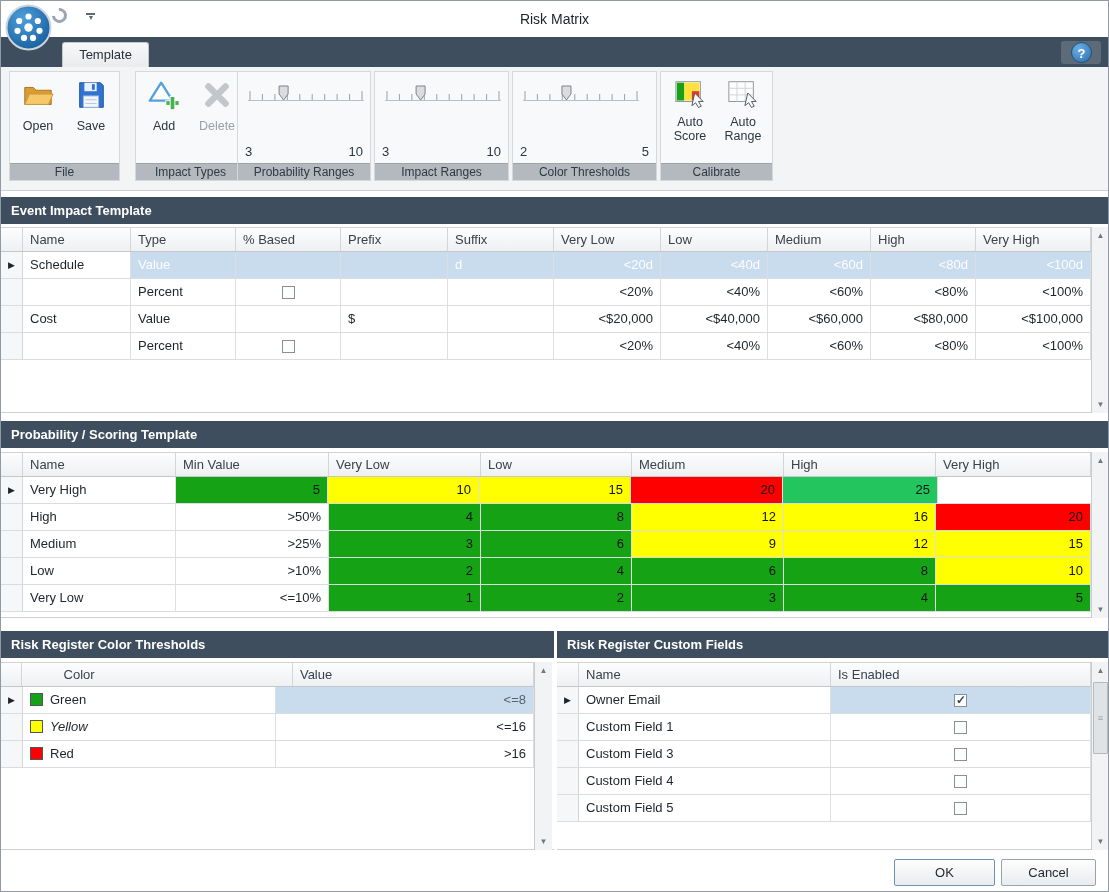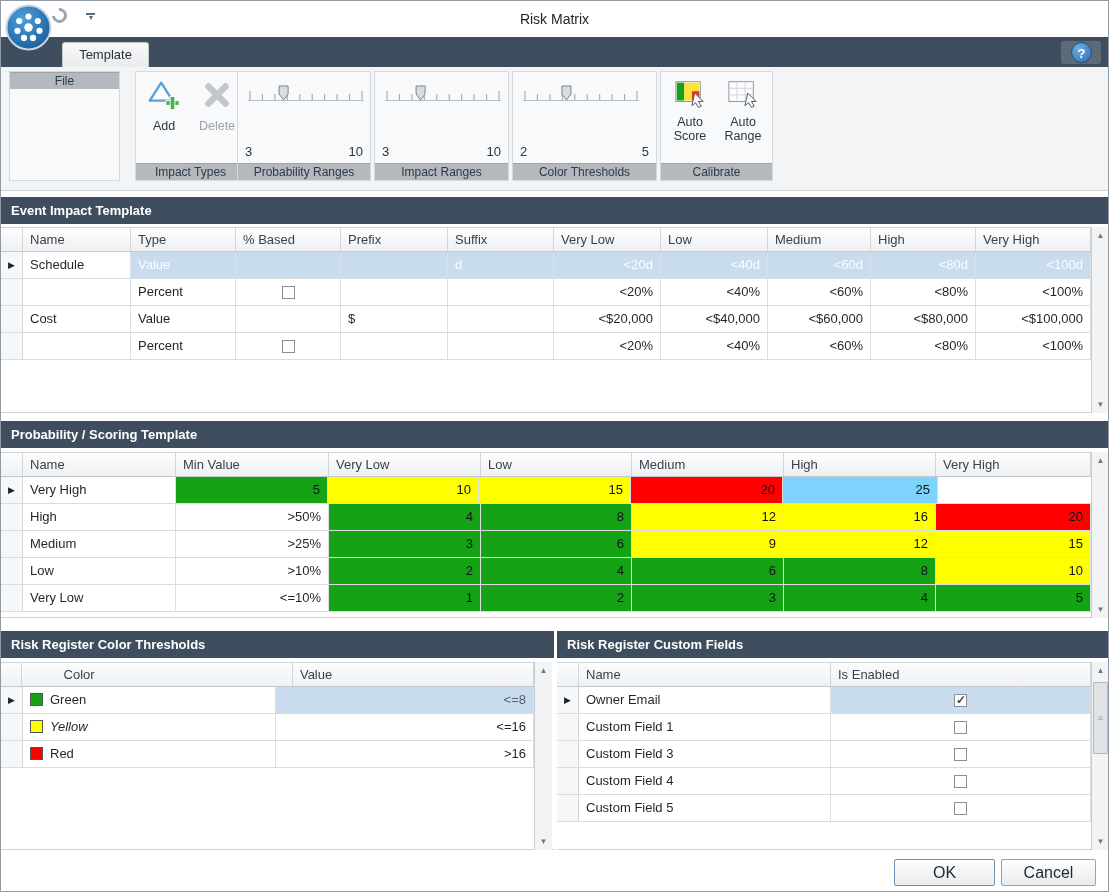--- a/index.html
+++ b/index.html
@@ -71,21 +71,21 @@
   
   .vscroll{position:absolute;width:18px;background:#f2f3f4;border-left:1px solid #c9cdd0;}
   .varrow{position:absolute;left:0;width:17px;height:17px;display:flex;align-items:center;justify-content:center;
           font-size:8px;color:#70777d;}
   .varrow.up{top:0;} .varrow.dn{bottom:0;}
   .vthumb{position:absolute;left:1px;width:15px;background:#e0e3e6;border:1px solid #b5b9bd;border-radius:1px;
           display:flex;align-items:center;justify-content:center;color:#9aa0a5;font-size:9px;line-height:9px;}
 
   
   .btn{position:absolute;top:858px;height:27px;background:linear-gradient(#fefefe,#e9ebed);
-       border:1px solid #98a2ab;border-radius:2px;font-size:16px;color:#1f262d;text-align:center;
+       border:1px solid #98a2ab;border-radius:2px;font-size:13px;color:#1f262d;text-align:center;
        line-height:25px;cursor:default;}
   #btn-ok{left:893px;width:101px;border-color:#6b92b5;}
   #btn-cancel{left:1000px;width:95px;}
 </style>
 </head>
 <body>
 
 <div class="app">
 
   <div class="titlebar">
@@ -119,20 +119,44 @@
 
   <div class="tabrow">
     <div class="tab">Template</div>
     <div class="help-strip"></div>
     <div class="help">?</div>
   </div>
 
   <div class="ribbon">
 
     <div class="rgroup" style="left:8px;width:111px;">
+      <div class="rbody">
+        <div class="bigbtn">
+          <span>
+            <svg width="34" height="34" viewBox="0 0 36 36">
+              <path d="M4 10 h9 l3 3 h16 v15 H4 z" fill="#dc9a33" stroke="#a8731d"></path>
+              <path d="M4 28 L9 17 h25 l-5 11 z" fill="#f5c869" stroke="#c89a3c"></path>
+            </svg>
+          </span>
+          <span class="lbl">Open</span>
+        </div>
+        <div class="bigbtn">
+          <span>
+            <svg width="34" height="34" viewBox="0 0 36 36">
+              <path d="M6 5 h22 l3 3 v23 H6 z" fill="#2f74d0" stroke="#1d4f9c"></path>
+              <rect x="11" y="5" width="13" height="9" fill="#e9f1fb"></rect>
+              <rect x="19" y="6.5" width="3" height="6" fill="#2f74d0"></rect>
+              <rect x="10" y="19" width="16" height="12" fill="#f2f6fb" stroke="#9db8d8"></rect>
+              <line x1="12" y1="23" x2="24" y2="23" stroke="#b7c6d8"></line>
+              <line x1="12" y1="27" x2="24" y2="27" stroke="#b7c6d8"></line>
+            </svg>
+          </span>
+          <span class="lbl">Save</span>
+        </div>
+      </div>
       <div class="rlabel">File</div>
     </div>
 
     <div class="rgroup" style="left:134px;width:111px;">
       <div class="rbody">
         <div class="bigbtn">
           <span>
             <svg width="34" height="34" viewBox="0 0 36 36">
               <path d="M15 5 L27 24 H3 z" fill="#fdfdfd" stroke="#58a0d8" stroke-width="2.5" stroke-linejoin="round"></path>
               <g stroke="#ffffff" stroke-width="1">
@@ -326,21 +350,21 @@
           <div class="hcell" style="width: 152px;">High</div>
           <div class="hcell" style="width: 155px;">Very High</div>
         </div>
         <div class="grid-row">
           <div class="selcell" style="width: 22px;">▶</div>
           <div class="cell " style="width: 153px;">Very High</div>
           <div class="cell fill" style="width: 152px; background: rgb(21, 163, 21);">5</div>
           <div class="cell fill" style="width: 151px; background: rgb(255, 255, 0);">10</div>
           <div class="cell fill" style="width: 152px; background: rgb(255, 255, 0);">15</div>
           <div class="cell fill" style="width: 152px; background: rgb(255, 0, 0);">20</div>
-          <div class="cell fill" style="width: 155px; background: #7dd3fc;">25</div>
+          <div class="cell fill" style="width: 155px; background: #22c55e;">25</div>
         </div>
         <div class="grid-row">
           <div class="selcell" style="width: 22px;"></div>
           <div class="cell " style="width: 153px;">High</div>
           <div class="cell r" style="width: 153px;">&gt;50%</div>
           <div class="cell fill" style="width: 152px; background: rgb(21, 163, 21);">4</div>
           <div class="cell fill" style="width: 151px; background: rgb(21, 163, 21);">8</div>
           <div class="cell fill" style="width: 152px; background: rgb(255, 255, 0);">12</div>
           <div class="cell fill" style="width: 152px; background: rgb(255, 255, 0);">16</div>
           <div class="cell fill" style="width: 155px; background: rgb(255, 0, 0);">20</div>

